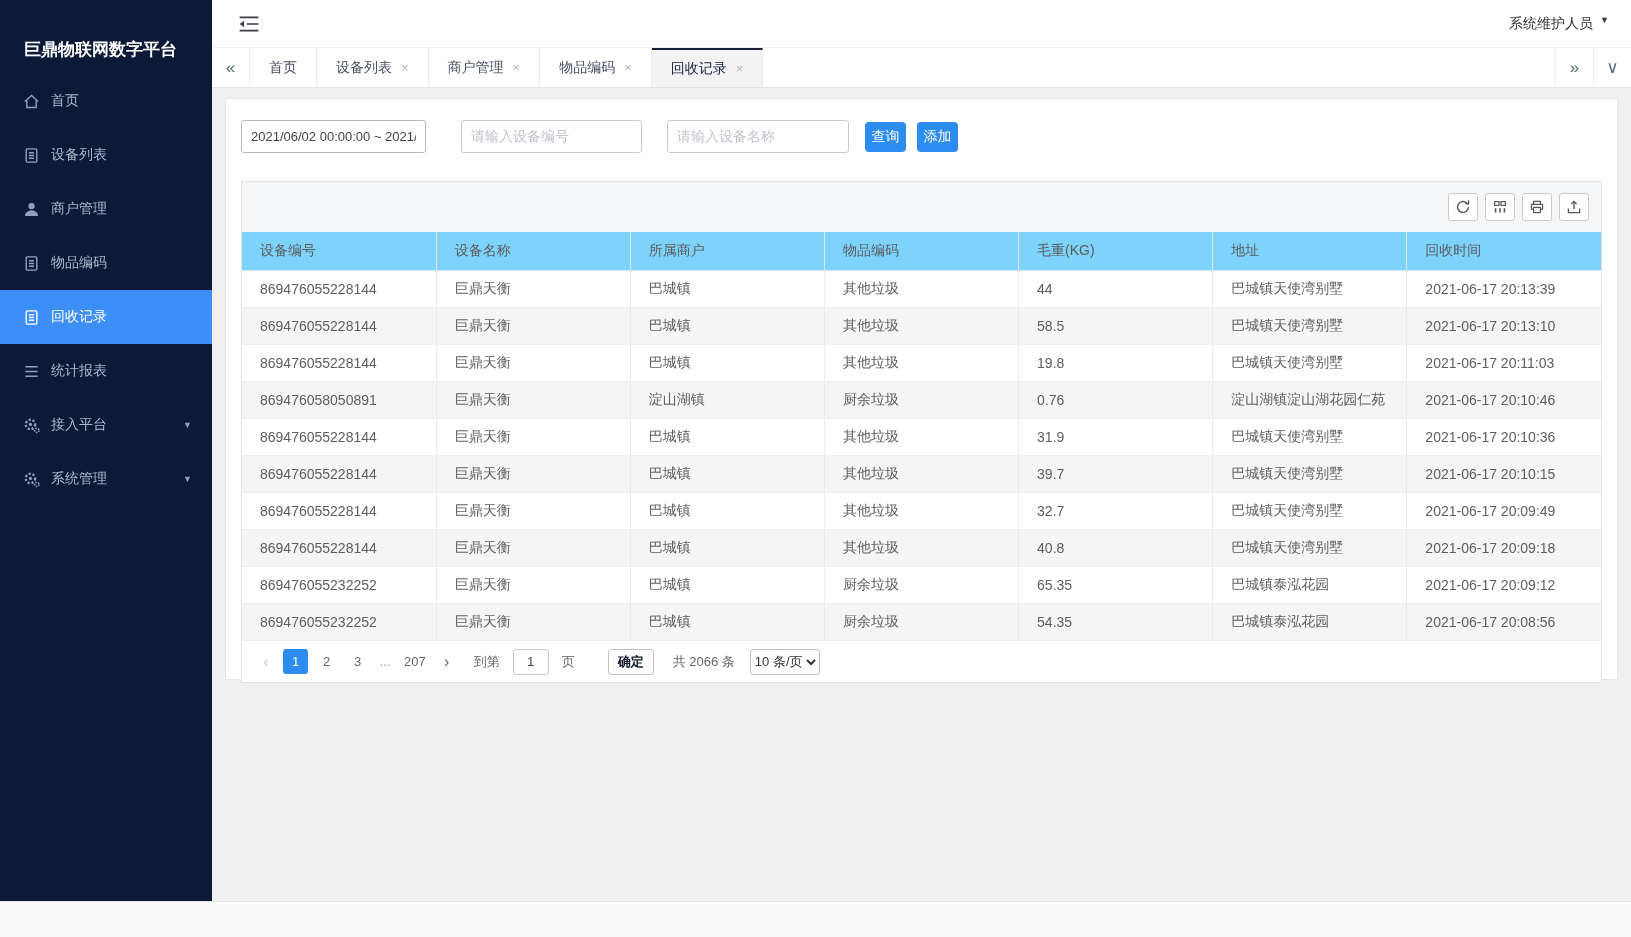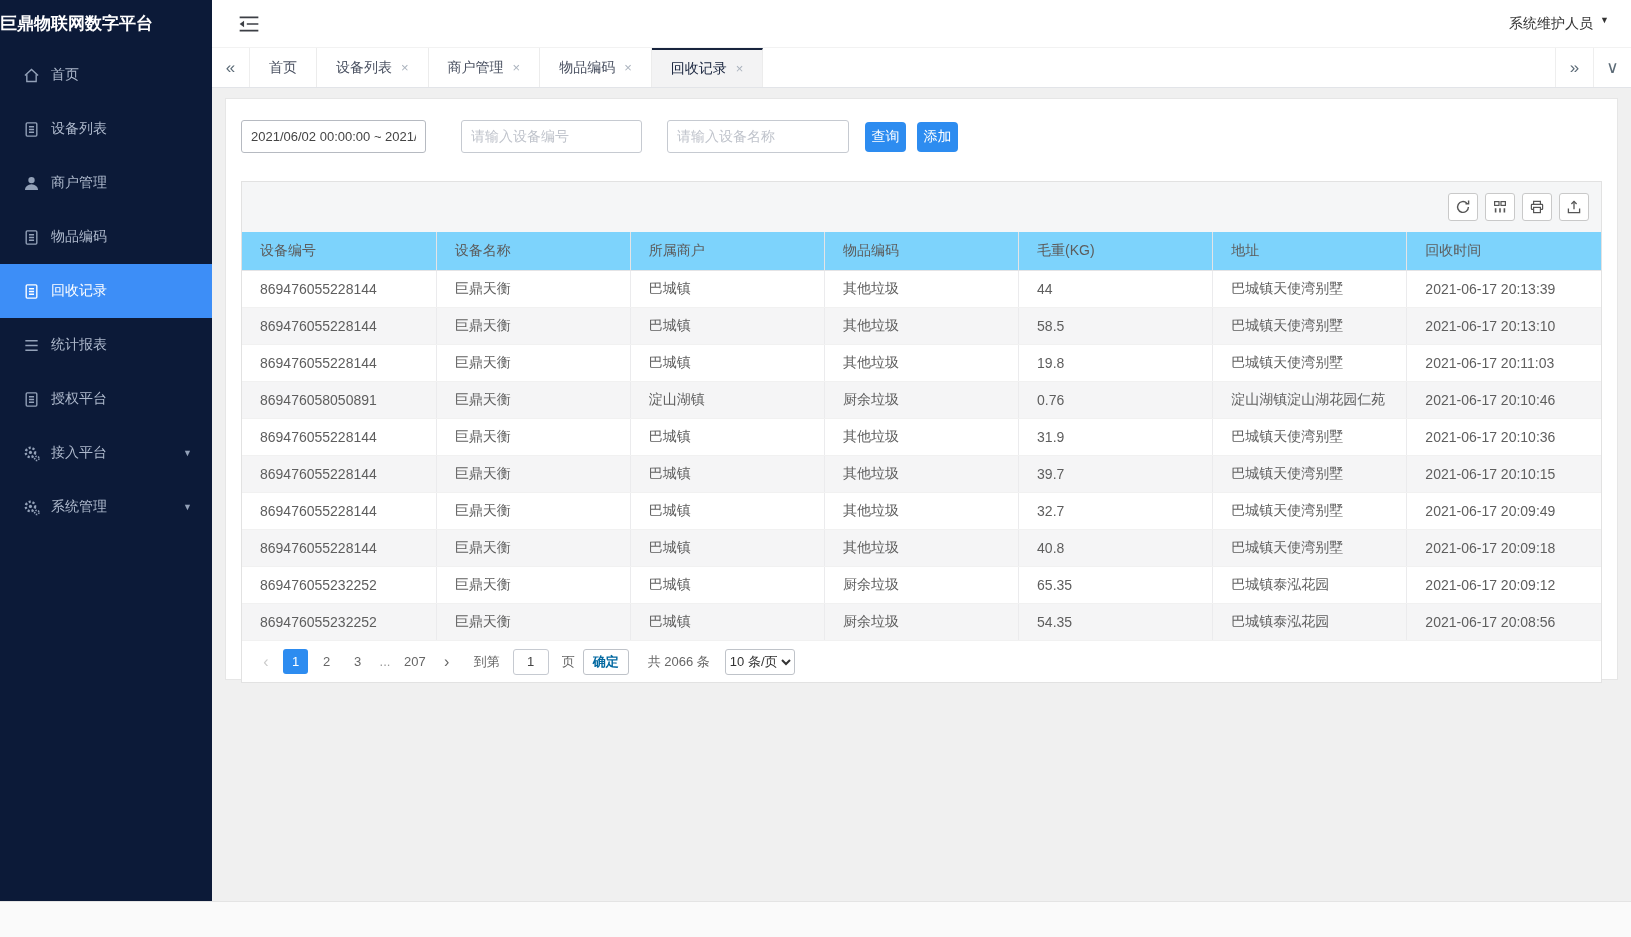--- a/index.html
+++ b/index.html
@@ -8,22 +8,22 @@
     font-family: "Liberation Sans", "DejaVu Sans", sans-serif;
     background: #f0f0f0;
     position: relative;
     font-size: 14px;
   }
   .app { display: flex; height: 901px; }
 
   
   .sidebar { width: 212px; flex: 0 0 212px; background: #0c1a38; color: #aeb9cc; }
   .logo {
-    height: 48px; line-height: 48px; 
-    color: #ffffff; font-size: 17px; font-weight: bold; white-space: nowrap;
+    height: 48px; line-height: 48px; padding-left: 24px;
+    color: #ffffff; font-size: 17px; font-weight: bold; white-space: nowrap; margin-top: 26px;
   }
   .menu-item {
     height: 54px; display: flex; align-items: center;
     padding-left: 23px; gap: 11px; font-size: 14px; cursor: pointer;
   }
   .menu-item .mi-icon { width: 17px; height: 17px; display: inline-flex; color: #93a1b8; }
   .menu-item .mi-icon svg { width: 17px; height: 17px; }
   .menu-item.active { background: #3d8ef7; color: #ffffff; }
   .menu-item.active .mi-icon { color: #ffffff; }
   .mi-caret { margin-left: auto; margin-right: 20px; font-size: 9px; color: #93a1b8; }
@@ -117,23 +117,23 @@
   }
   .page.active { background: #2d8cf0; color: #fff; }
   .page-ell { min-width: 18px; text-align: center; color: #999; }
   .goto-label { margin-left: 10px; }
   .goto-input {
     width: 36px; height: 26px; border: 1px solid #c6cad1; border-radius: 3px;
     text-align: center; font-size: 13px; color: #444; outline: none; margin: 0 6px;
     font-family: "Liberation Sans", sans-serif;
   }
   .confirm-btn {
-    height: 26px; padding: 0 9px; margin-left: 1px; background: #fff;
+    height: 26px; padding: 0 9px; margin-left: 26px; background: #fff;
     border: 1px solid #bfc3c9; border-radius: 3px; font-size: 13px; font-weight: bold;
-    color: #0369a1; cursor: pointer; font-family: "Liberation Sans", sans-serif;
+    color: #0f172a; cursor: pointer; font-family: "Liberation Sans", sans-serif;
   }
   .total-text { margin-left: 12px; }
   .page-size-select {
     height: 26px; margin-left: 8px; border: 1px solid #bfc3c9; border-radius: 3px;
     font-size: 13px; color: #333; background: #fff; outline: none;
     font-family: "Liberation Sans", sans-serif;
   }
 
   
   .hscrollbar {
@@ -194,29 +194,20 @@
           </span>
           <span class="mi-label">回收记录</span>
         </div>
         <div class="menu-item">
           <span class="mi-icon">
             <svg viewBox="0 0 16 16" fill="none" stroke="currentColor" stroke-width="1.5">
               <path d="M2.2 3.6 h11.6 M2.2 8 h11.6 M2.2 12.4 h11.6"></path>
             </svg>
           </span>
           <span class="mi-label">统计报表</span>
-        </div>
-        <div class="menu-item">
-          <span class="mi-icon">
-            <svg viewBox="0 0 16 16" fill="none" stroke="currentColor" stroke-width="1.3">
-              <rect x="3" y="1.8" width="10" height="12.4" rx="1"></rect>
-              <path d="M5.6 5.4 h4.8 M5.6 8 h4.8 M5.6 10.6 h4.8"></path>
-            </svg>
-          </span>
-          <span class="mi-label">授权平台</span>
         </div>
         <div class="menu-item">
           <span class="mi-icon">
             <svg viewBox="0 0 16 16" fill="none" stroke="currentColor">
               <circle cx="7" cy="7" r="4.4" stroke-width="2.2" stroke-dasharray="2 1.7"></circle>
               <circle cx="7" cy="7" r="1.5" fill="currentColor" stroke="none"></circle>
               <circle cx="13" cy="12.6" r="2" stroke-width="1.6" stroke-dasharray="1.3 1.1"></circle>
             </svg>
           </span>
           <span class="mi-label">接入平台</span>

